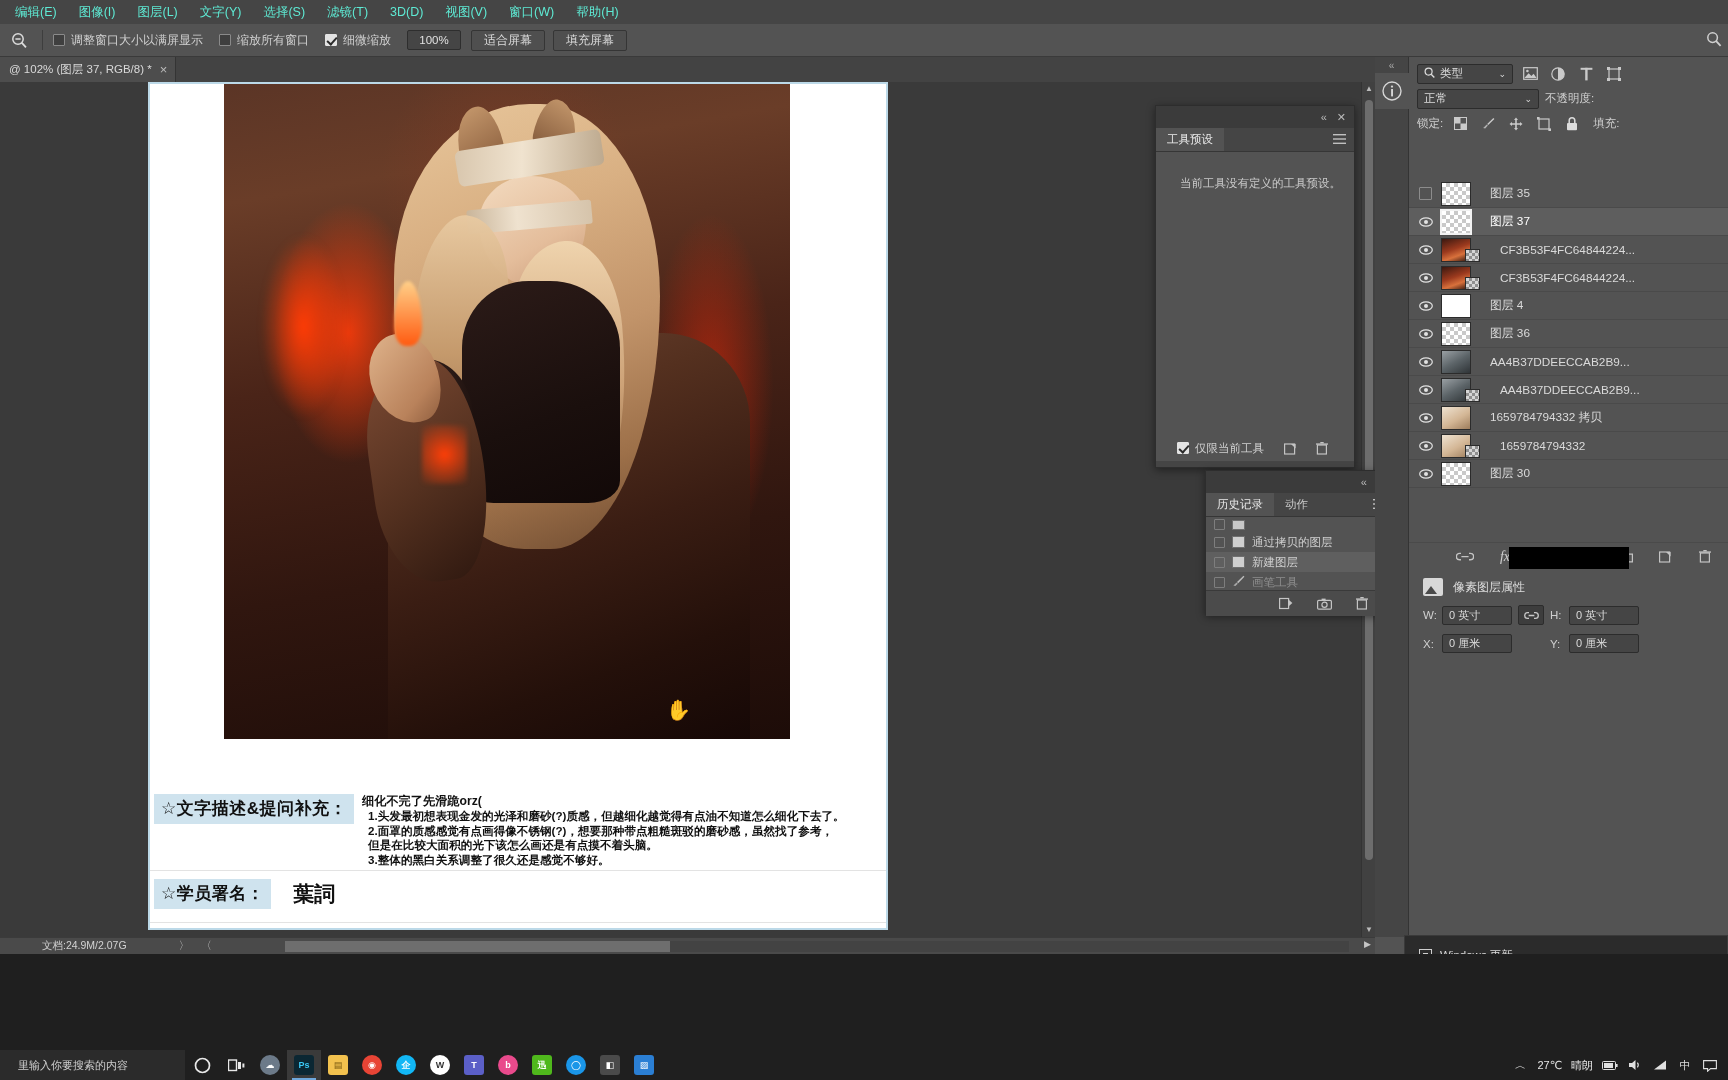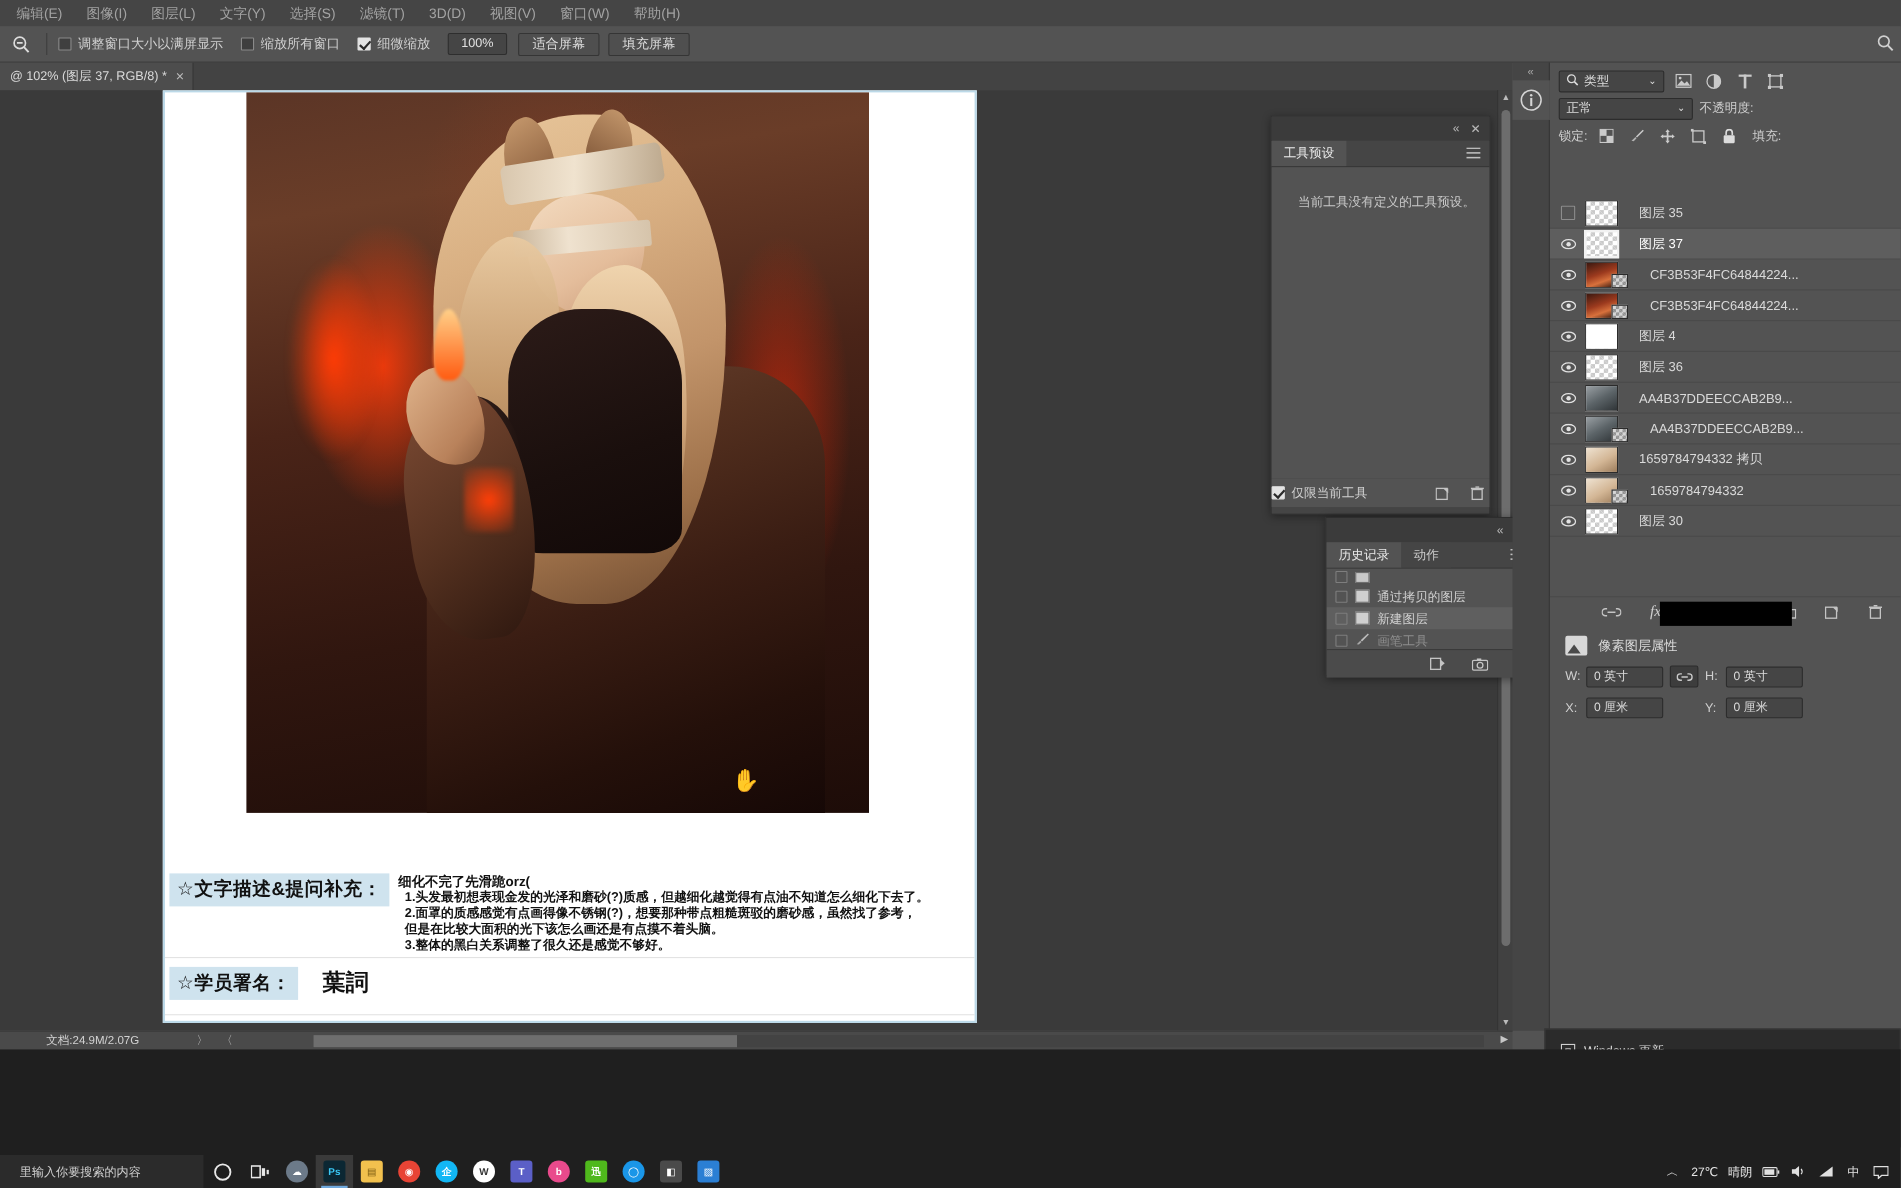--- a/index.html
+++ b/index.html
@@ -10,21 +10,21 @@
     -webkit-font-smoothing: antialiased;
   }
   #app { position: relative; width: 1728px; height: 1080px; }
 
   
   .menubar {
     position: absolute; left: 0; top: 0; width: 1728px; height: 24px;
     background: #454545; display: flex; align-items: center; padding-left: 4px;
   }
   .menu-item {
-    padding: 3px 11px; font-size: 12.5px; color: #a3a3a3; white-space: nowrap;
+    padding: 3px 11px; font-size: 12.5px; color: #5eead4; white-space: nowrap;
   }
 
   
   .optionsbar {
     position: absolute; left: 0; top: 24px; width: 1728px; height: 33px;
     background: #535353; border-bottom: 1px solid #3a3a3a;
     display: flex; align-items: center; padding-left: 6px;
   }
   .opt-tool-icon { width: 26px; height: 26px; display:flex; align-items:center; justify-content:center; }
   .opt-sep { width: 1px; height: 20px; background: #3e3e3e; margin: 0 10px; }
@@ -204,21 +204,21 @@
   .fp-tab {
     padding: 0 11px; display:flex; align-items:center; font-size: 11.5px;
     color: #c9c9c9; background: #454545;
   }
   .fp-tab.active { background: #535353; color: #eaeaea; }
   .fp-hamb { margin-left: auto; display:flex; align-items:center; padding-right:8px; color:#bdbdbd; }
   .fp-body { background: #535353; position: relative; }
   .fp-empty-text { color: #c9c9c9; font-size: 11.5px; padding: 24px 0 0 24px; }
   .fp-footer {
     height: 26px; background: #4b4b4b; border-top: 1px solid #3a3a3a;
-    display:flex; align-items:center; padding: 0 0; justify-content: space-between;
+    display:flex; align-items:center; padding: 0 21px; justify-content: space-between;
   }
   .fp-icon-btn { width: 22px; height: 20px; display:flex; align-items:center; justify-content:center; color:#c4c4c4; }
 
   
   .hist-row {
     height: 20px; display:flex; align-items:center; gap:7px; padding-left:8px;
     font-size: 11.5px; color: #cfcfcf;
   }
   .hist-row.sel { background: #5f5f5f; }
   .hist-row.dim { color: #8d8d8d; }

